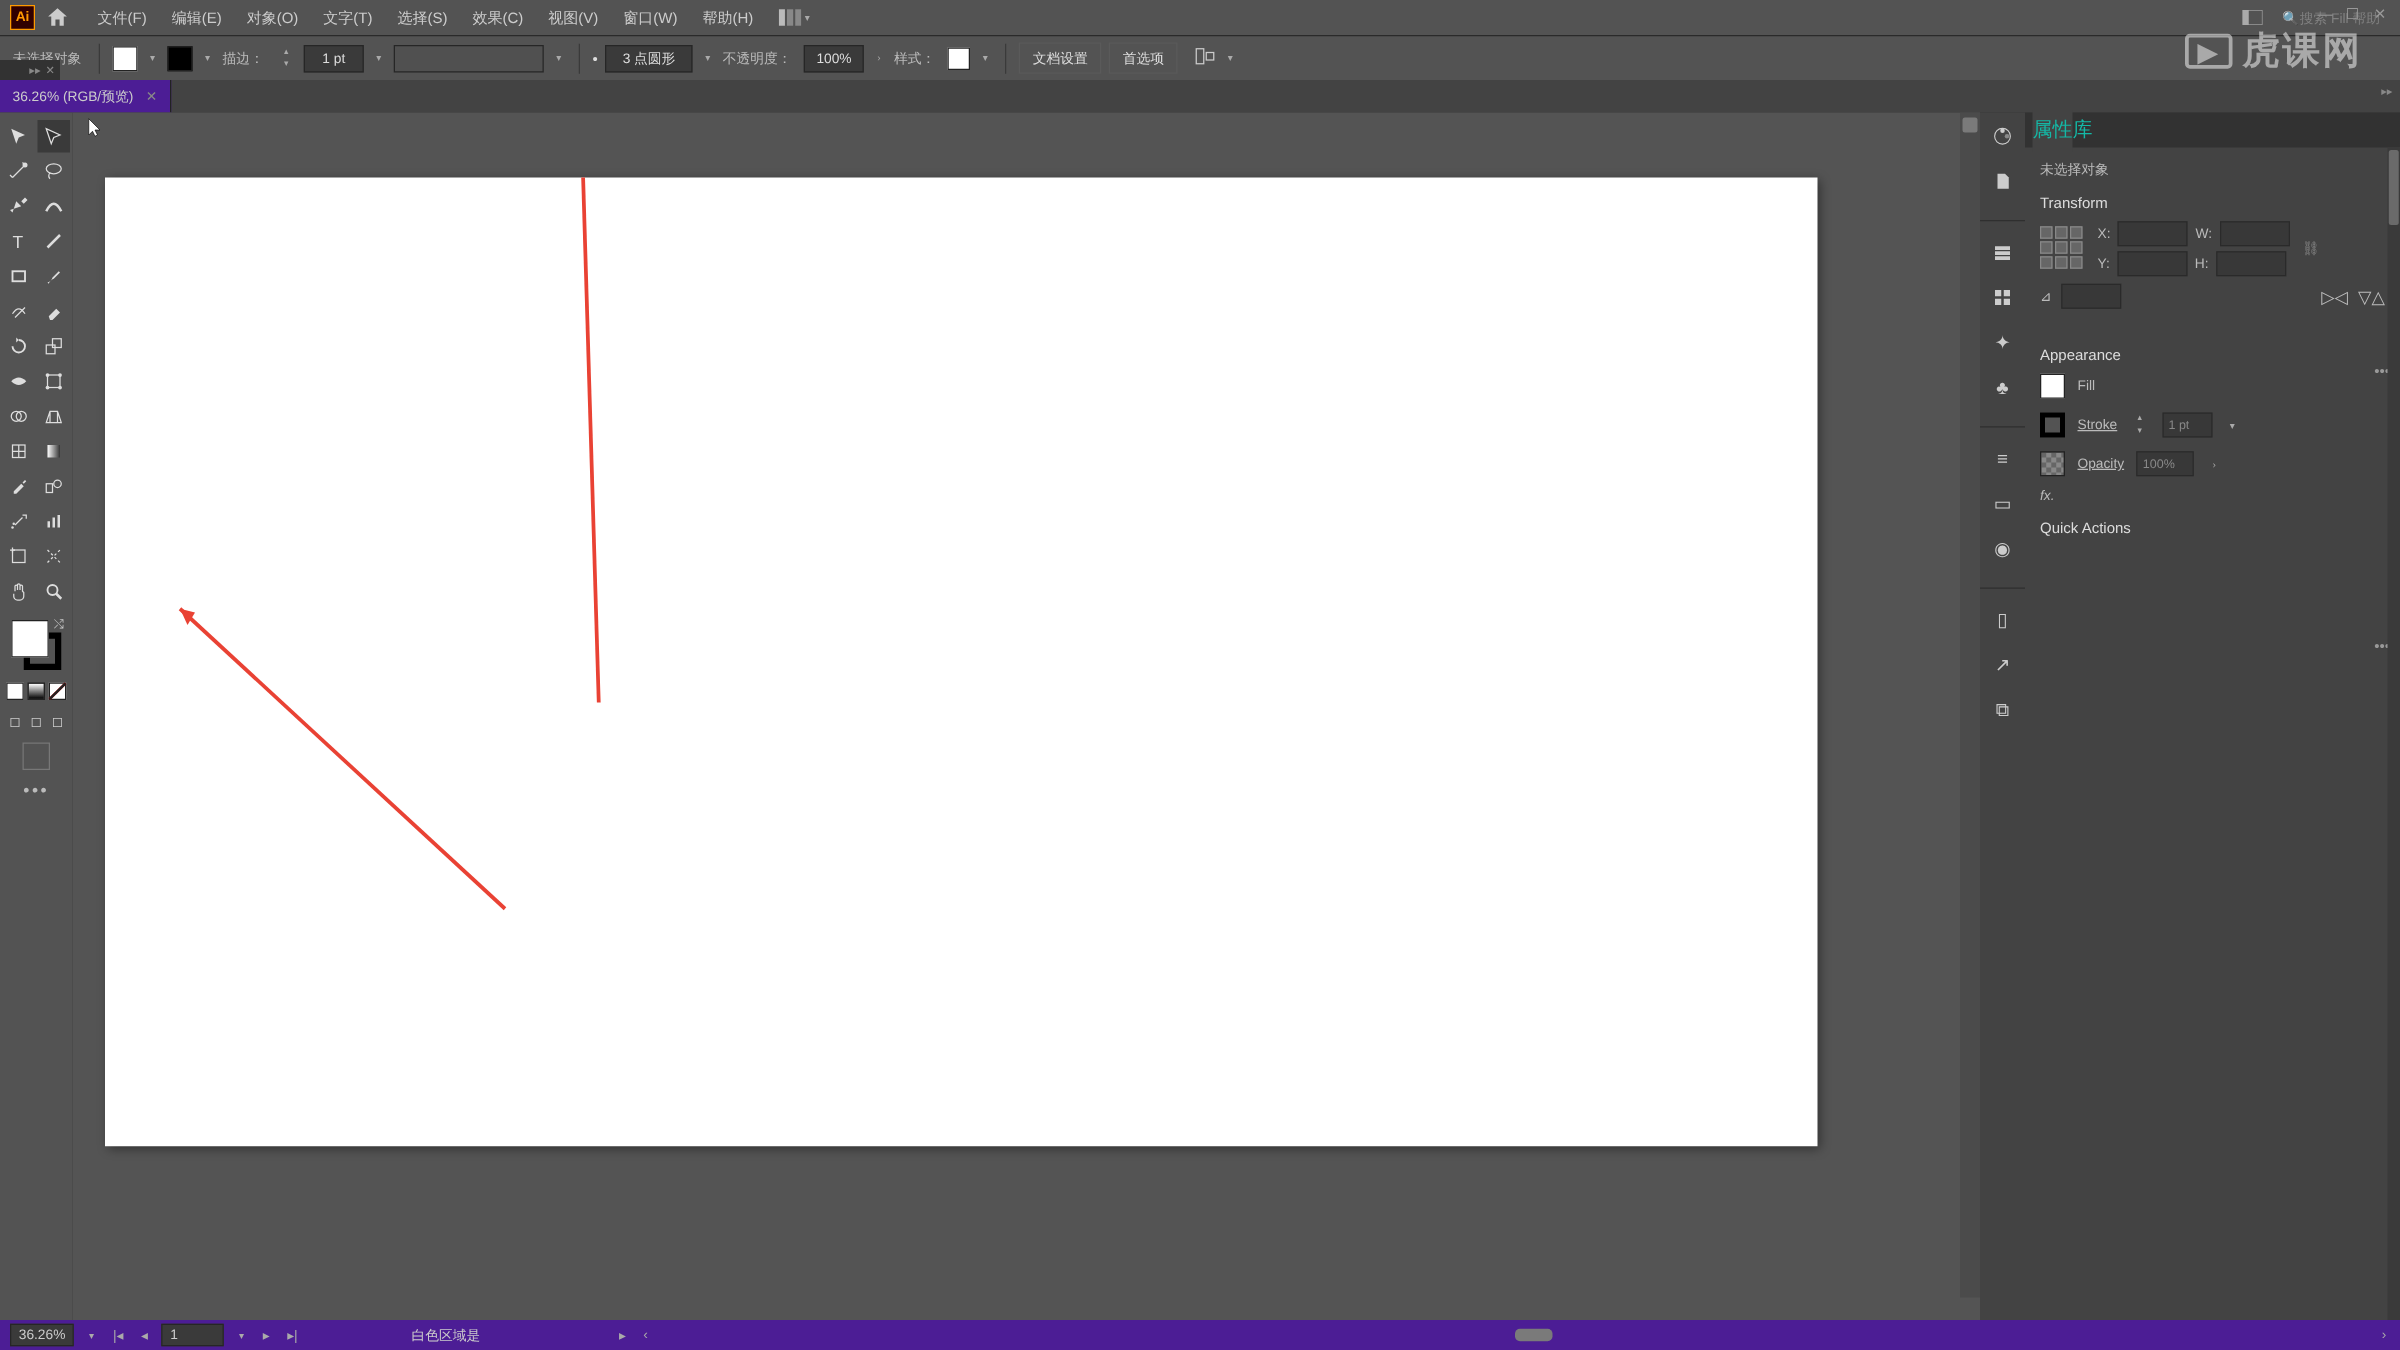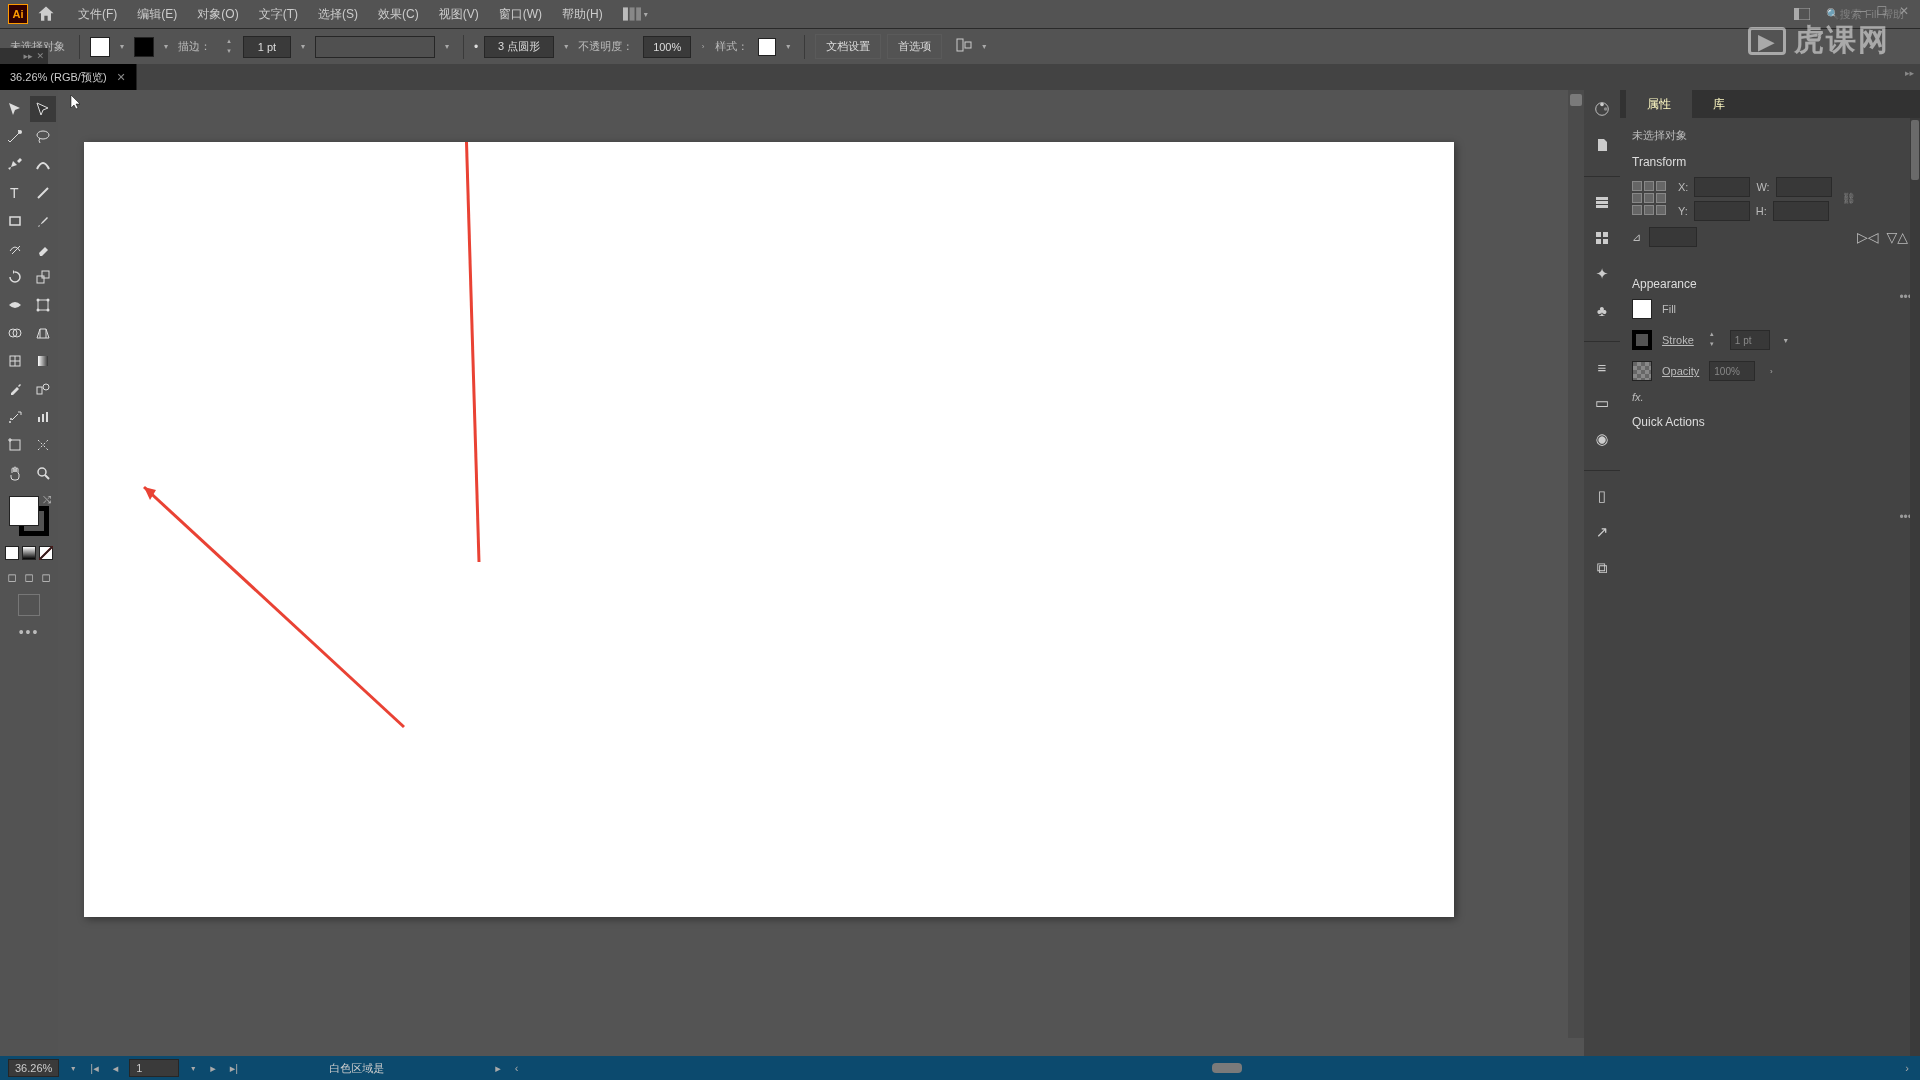--- a/index.html
+++ b/index.html
@@ -22,21 +22,21 @@
 .swatch.black{background:#000}
 .dd{width:12px;height:20px;display:flex;align-items:center;justify-content:center;font-size:8px;color:#aaa}
 .num-input{background:#3a3a3a;border:1px solid #262626;color:#ddd;width:48px;height:22px;text-align:center;font-size:11px}
 .wide-input{background:#3a3a3a;border:1px solid #262626;color:#ddd;width:120px;height:22px;text-align:center;font-size:11px}
 .spinner{width:16px;height:22px;display:flex;flex-direction:column;justify-content:center;color:#aaa}
 .spinner span{height:10px;font-size:7px;text-align:center}
 .btn{background:transparent;border:1px solid #5a5a5a;color:#ddd;padding:4px 10px;font-size:11px}
 .sep{width:1px;height:24px;background:#3a3a3a;margin:0 4px}
 
 .tabbar{height:26px;background:#434343;position:relative}
-.tab{display:inline-flex;align-items:center;background:#000000;height:26px;padding:0 10px;color:#ccc;font-size:11px;border-right:1px solid #222}
+.tab{display:inline-flex;align-items:center;background:#4c1d95;height:26px;padding:0 10px;color:#ccc;font-size:11px;border-right:1px solid #222}
 .tab .close{margin-left:10px;color:#888}
 .mini-tab{position:absolute;left:0;top:-16px;height:16px;background:#323232;width:48px;display:flex;align-items:center;justify-content:flex-end;padding-right:4px}
 .mini-tab span{font-size:9px;color:#888;margin-left:4px}
 .collapse-toggle{position:absolute;right:6px;top:4px;color:#888;font-size:9px}
 
 .main{position:absolute;top:90px;bottom:24px;left:0;right:0;display:flex}
 .toolbar{width:58px;background:#535353;display:flex;flex-direction:column;align-items:center;padding-top:6px}
 .tool-grid{display:grid;grid-template-columns:26px 26px;gap:2px}
 .tool{width:26px;height:26px;display:flex;align-items:center;justify-content:center;color:#ddd;font-size:14px;cursor:pointer;position:relative}
 .tool.sel{background:#3a3a3a}
@@ -58,35 +58,35 @@
 .arrow-svg{position:absolute;pointer-events:none}
 .vscroll{position:absolute;right:0;top:0;bottom:18px;width:16px;background:#4b4b4b}
 .vscroll .thumb{position:absolute;left:2px;right:2px;top:4px;height:12px;background:#7a7a7a;border-radius:2px}
 
 .side-icons{width:36px;background:#434343;display:flex;flex-direction:column;align-items:center;padding-top:8px;gap:14px}
 .side-icons span{width:22px;height:22px;display:flex;align-items:center;justify-content:center;color:#ccc;cursor:pointer;font-size:15px}
 .side-icons .grp{border-top:1px solid #2f2f2f;width:100%;margin-top:6px;padding-top:14px;display:flex;flex-direction:column;align-items:center;gap:14px}
 
 .right-panel{width:300px;background:#434343;display:flex;flex-direction:column}
 .panel-tabs{height:28px;background:#323232;display:flex;align-items:center;padding-left:6px}
-.panel-tabs span{padding:6px 21px;color:#fef9c3;font-size:12px}
+.panel-tabs span{padding:6px 0;color:#14b8a6;font-size:16px}
 .panel-tabs span.active{background:#434343}
 .panel-body{flex:1;padding:10px 12px;color:#bbb;font-size:11px;overflow:hidden}
 .sec-title{color:#ddd;margin:12px 0 8px;font-size:12px}
 .ref-box{width:36px;height:36px;display:grid;grid-template-columns:repeat(3,10px);grid-template-rows:repeat(3,10px);gap:2px}
 .ref-box span{background:#666;border:1px solid #888}
 .dim-field{background:#383838;border:1px solid #2a2a2a;color:#888;height:20px;width:56px;padding:0 4px;font-size:10px}
 .appear-row{display:flex;align-items:center;gap:10px;margin-bottom:10px}
 .appear-sw{width:20px;height:20px;border:1px solid #222}
 .panel-menu{position:absolute;right:8px;color:#999;font-size:12px}
 .rot-row{display:flex;align-items:center;gap:8px;margin-top:6px}
 .link-ic{width:14px;height:14px;color:#888}
 .flip{display:flex;gap:8px;font-size:14px}
 
-.statusbar{position:absolute;bottom:0;left:0;right:0;height:24px;background:#0c4a6e;display:flex;align-items:center;padding:0 8px;font-size:11px;color:#ccc;gap:8px}
+.statusbar{position:absolute;bottom:0;left:0;right:0;height:24px;background:#4c1d95;display:flex;align-items:center;padding:0 8px;font-size:11px;color:#ccc;gap:8px}
 .statusbar .zoom{background:#3a3a3a;border:1px solid #262626;padding:2px 6px}
 .statusbar .nav-btn{color:#aaa;padding:0 3px;cursor:pointer}
 .statusbar .artboard-sel{background:#3a3a3a;border:1px solid #262626;padding:2px 6px;width:50px}
 
 .watermark{position:absolute;right:30px;top:20px;color:rgba(255,255,255,.5);font-size:30px;font-weight:bold;pointer-events:none;display:flex;align-items:center;gap:8px;letter-spacing:2px}
 .watermark .play{width:38px;height:28px;border:3px solid rgba(255,255,255,.5);border-radius:4px;display:flex;align-items:center;justify-content:center}
 .scrollbar-v-panel{position:absolute;right:0;top:28px;bottom:0;width:10px;background:#3a3a3a}
 .scrollbar-v-panel .thumb{position:absolute;top:2px;left:1px;right:1px;height:60px;background:#6a6a6a;border-radius:2px}
 </style>
 </head>

